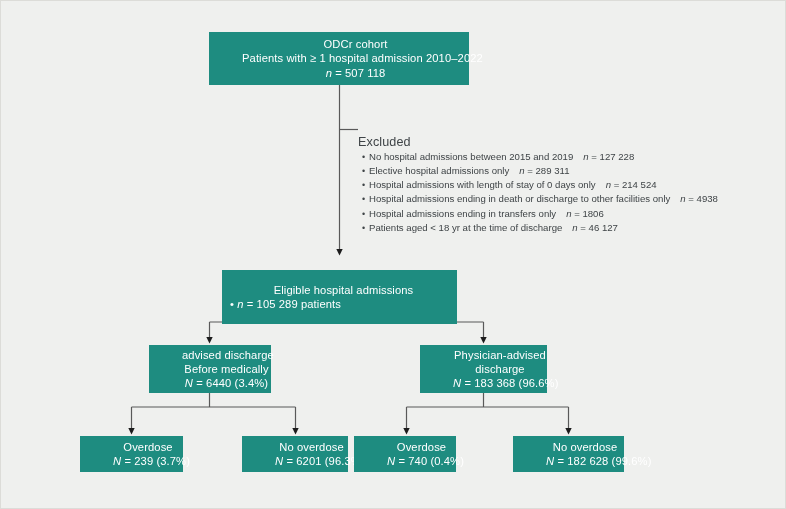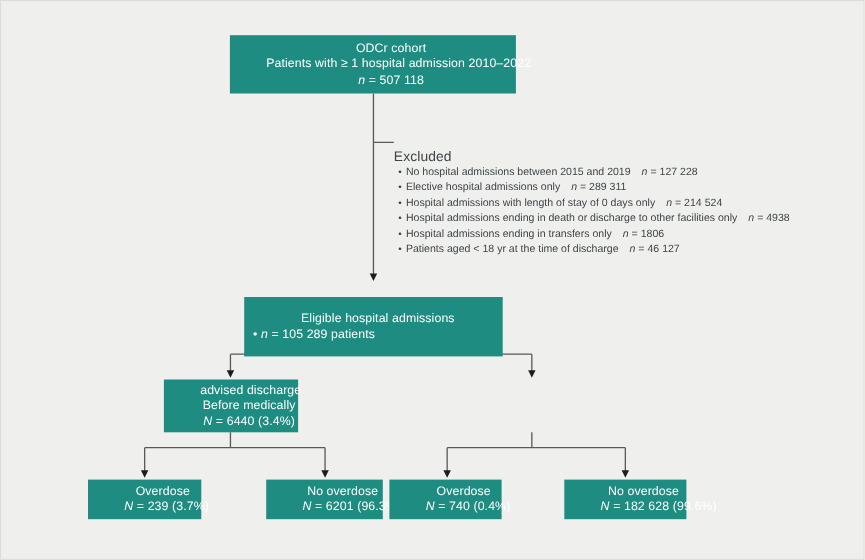--- a/index.html
+++ b/index.html
@@ -174,20 +174,25 @@
     <span class="ln" style="text-align:center">Eligible hospital admissions</span>
     <span class="ln">• <i class="ital">n</i> = 105 289 patients</span>
   </div>
 
   <div class="box center" id="box-before">
     <span class="ln">advised discharge</span>
     <span class="ln">Before medically</span>
     <span class="ln"><i class="ital">N</i> = 6440 (3.4%)</span>
   </div>
 
+  <div class="box center" id="box-physician">
+    <span class="ln">Physician-advised</span>
+    <span class="ln">discharge</span>
+    <span class="ln"><i class="ital">N</i> = 183 368 (96.6%)</span>
+  </div>
 
   <div class="box center" id="box-od-left">
     <span class="ln">Overdose</span>
     <span class="ln"><i class="ital">N</i> = 239 (3.7%)</span>
   </div>
 
   <div class="box center" id="box-nood-left">
     <span class="ln">No overdose</span>
     <span class="ln"><i class="ital">N</i> = 6201 (96.3%)</span>
   </div>

